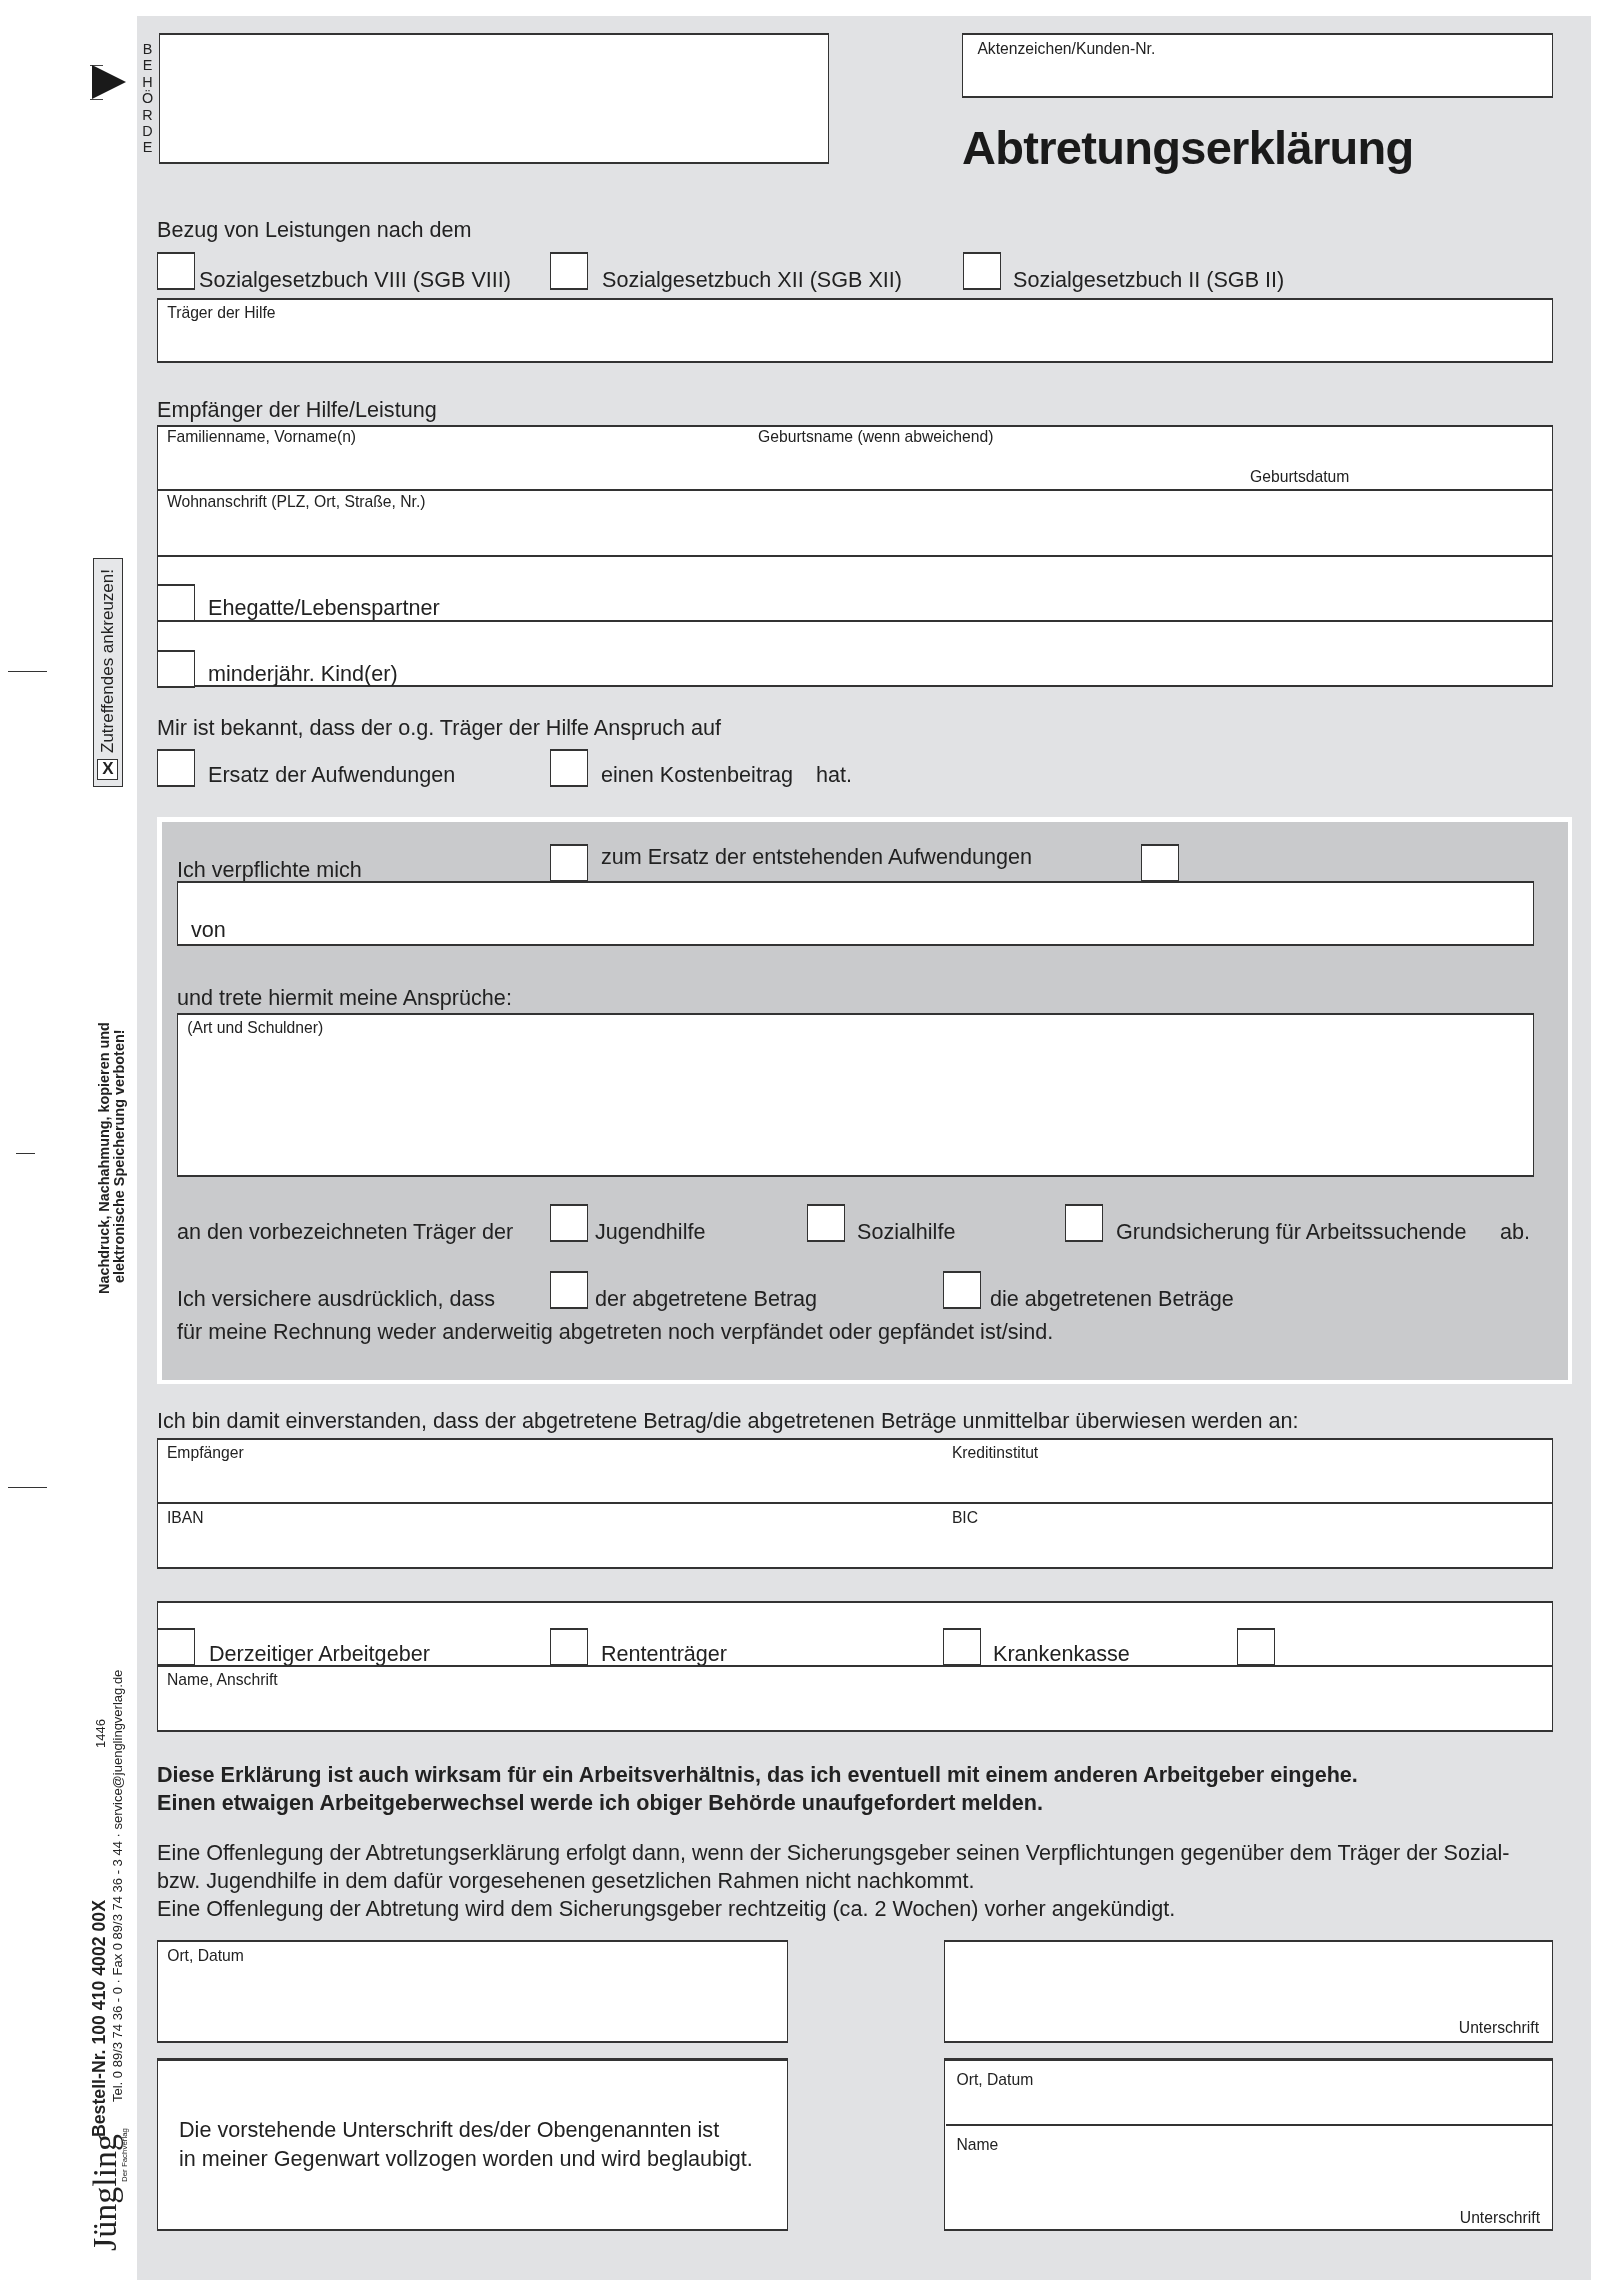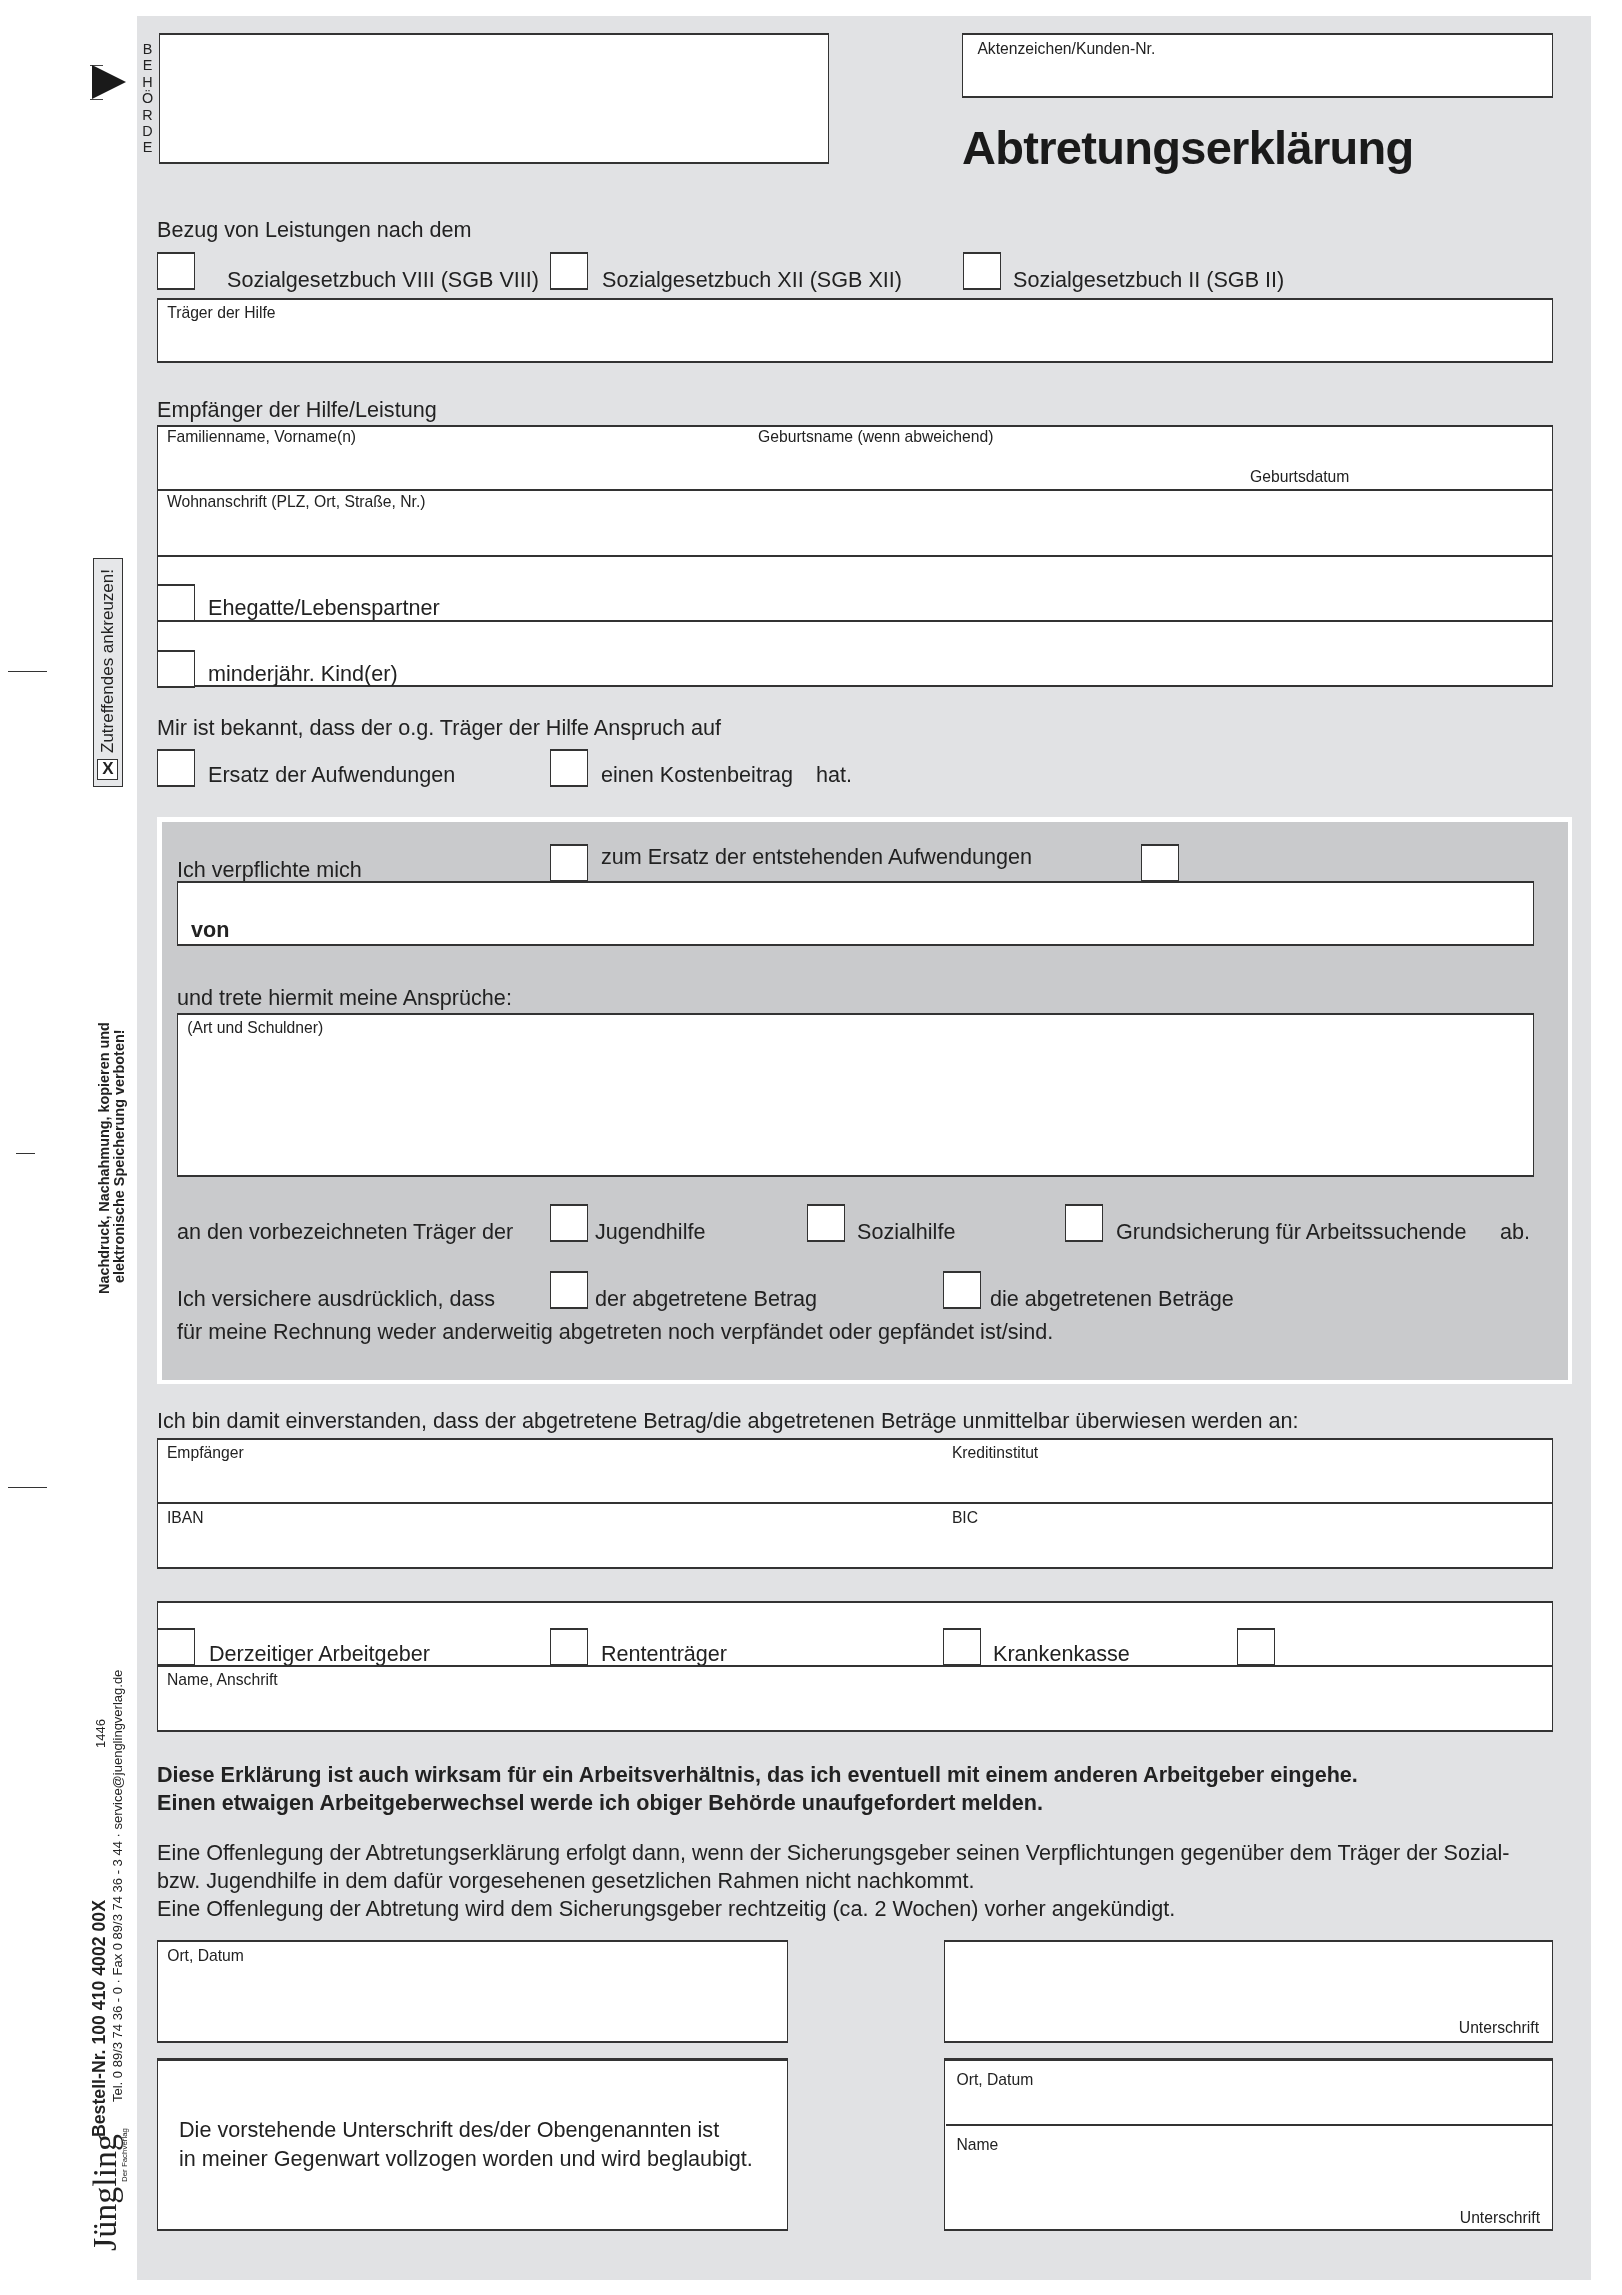--- a/index.html
+++ b/index.html
@@ -63,21 +63,21 @@
 <div class="box" style="left:159px; top:33px; width:670px; height:131px;"></div>
 
 <div class="box" style="left:962px; top:33px; width:591px; height:65px;">
   <div class="lbl-sm" style="left:14.4px; top:5.2px;">Aktenzeichen/Kunden-Nr.</div>
 </div>
 
 <div class="title" style="left:962px; top:120px;">Abtretungserklärung</div>
 
 <div class="txt" style="left:157px; top:217px;">Bezug von Leistungen nach dem</div>
 <div class="cb" style="left:157px; top:252px;"></div>
-<div class="txt" style="left:227px; top:267px;">Sozialgesetzbuch VIII (SGB VIII)</div>
+<div class="txt" style="left:199px; top:267px;">Sozialgesetzbuch VIII (SGB VIII)</div>
 <div class="cb" style="left:550px; top:252px;"></div>
 <div class="txt" style="left:602px; top:267px;">Sozialgesetzbuch XII (SGB XII)</div>
 <div class="cb" style="left:963px; top:252px;"></div>
 <div class="txt" style="left:1013px; top:267px;">Sozialgesetzbuch II (SGB II)</div>
 
 <div class="box" style="left:157px; top:298px; width:1396px; height:65px;">
   <div class="lbl-sm" style="left:9.2px; top:3.9px;">Träger der Hilfe</div>
 </div>
 
 <div class="txt" style="left:157px; top:397px;">Empfänger der Hilfe/Leistung</div>
@@ -107,21 +107,21 @@
 
 <div class="shade-outer"></div>
 <div class="shade-inner"></div>
 
 <div class="txt" style="left:177px; top:857px;">Ich verpflichte mich</div>
 <div class="cb" style="left:550px; top:844px;"></div>
 <div class="txt" style="left:601px; top:844px;">zum Ersatz der entstehenden Aufwendungen</div>
 <div class="cb" style="left:1141px; top:844px;"></div>
 <div class="txt" style="left:1191px; top:857px;margin-top:40px;">zur Leistung des Kostenbeitrages</div>
 
-<div class="box" style="left:177px; top:881px; width:1357px; height:65px;font-weight:bold;">
+<div class="box" style="left:177px; top:881px; width:1357px; height:65px;">
   <div class="txt" style="left:13px; top:34px;">von</div>
 </div>
 
 <div class="txt" style="left:177px; top:985px;">und trete hiermit meine Ansprüche:</div>
 <div class="box" style="left:177px; top:1013px; width:1357px; height:164px;">
   <div class="lbl-sm" style="left:9.2px; top:3.9px;">(Art und Schuldner)</div>
 </div>
 
 <div class="txt" style="left:177px; top:1219px;">an den vorbezeichneten Träger der</div>
 <div class="cb" style="left:550px; top:1204px;"></div>

